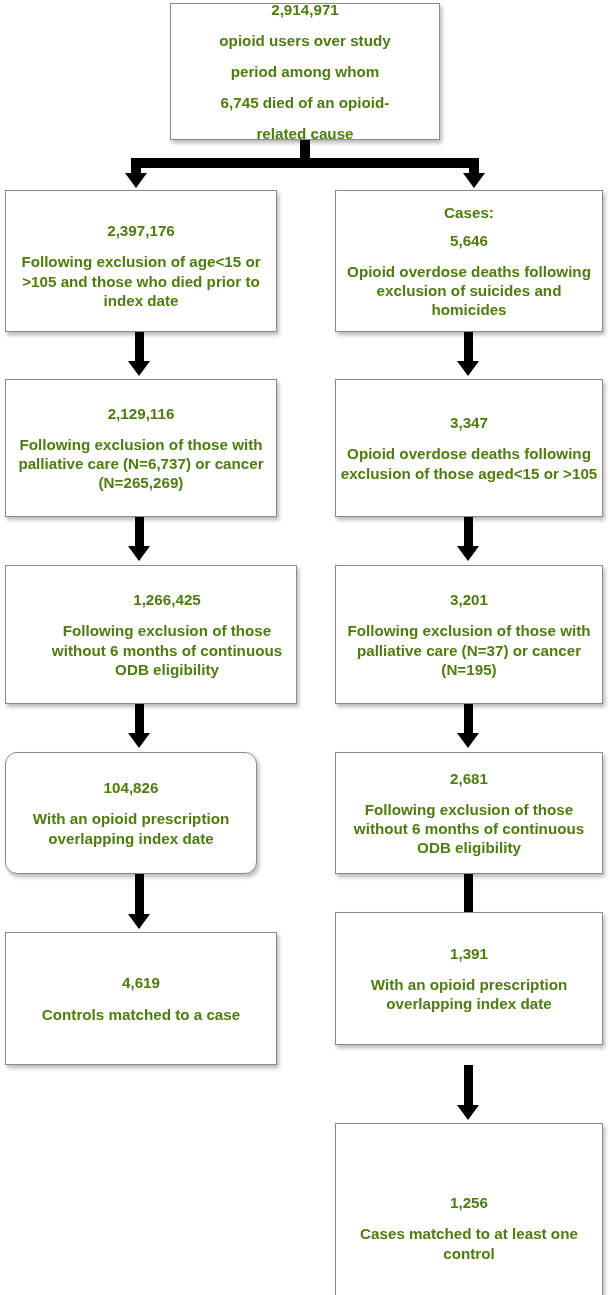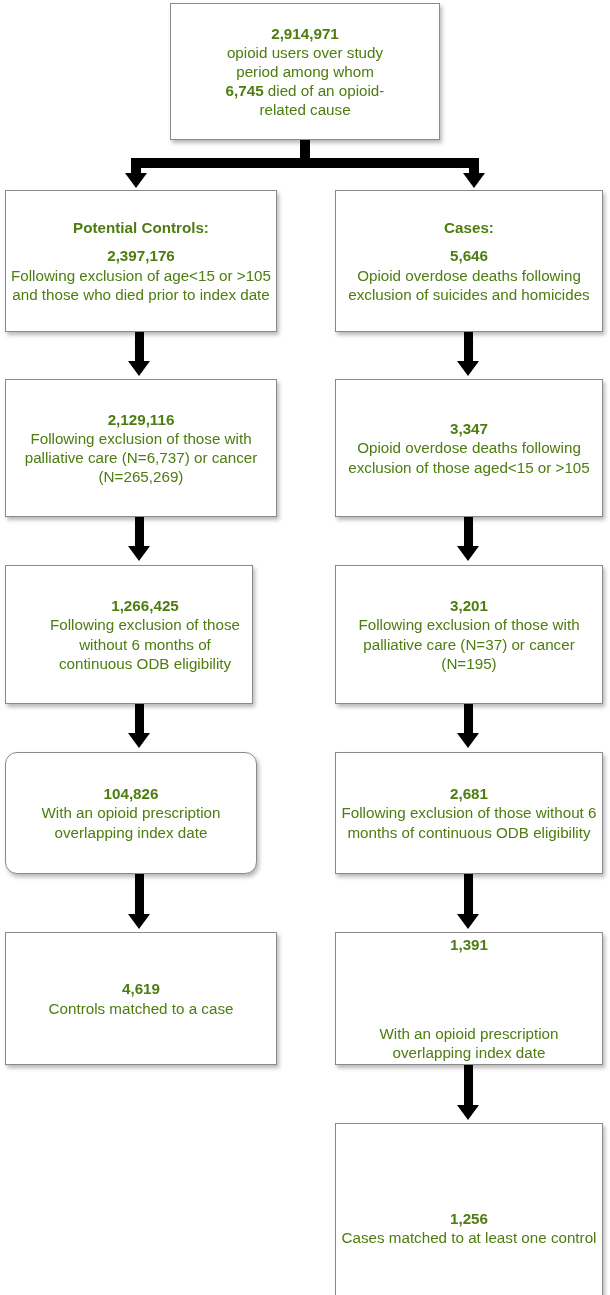--- a/index.html
+++ b/index.html
@@ -24,21 +24,21 @@
     align-items:center;
     justify-content:center;
     text-align:center;
     padding:2px 4px;
     line-height:1.26;
     font-size:15.2px;
     color:#4d7c0f;
   }
   .box .hdr { font-weight:bold; display:block; width:100%; }
   .box .num { font-weight:bold; display:block; width:100%; }
-  .box .desc { display:block; width:100%; font-weight:normal; }
+  .box .desc { display:block; width:100%; font-weight:bold;margin-top:12px; }
   .box .spacer { height:9px; }
 
   
   .vline {
     position:absolute;
     background:#000000;
     width:9px;
   }
   .arrowhead {
     position:absolute;
@@ -67,38 +67,37 @@
   </div>
 
   <div class="vline" style="left:300px; top:140px; width:10px; height:27px;"></div>
   <div class="hline" style="left:131px; top:158px; width:348px; height:10px;"></div>
   <div class="vline" style="left:131px; top:158px; width:10px; height:16px;"></div>
   <div class="vline" style="left:469px; top:158px; width:10px; height:16px;"></div>
   <div class="arrowhead" style="left:125px; top:173px;"></div>
   <div class="arrowhead" style="left:463px; top:173px;"></div>
 
   <div class="box" style="left:5px; top:190px; width:272px; height:142px;">
-    <span class="hdr">Potential Controls:</span>
     <span class="spacer"></span>
     <span class="num">2,397,176</span>
     <span class="desc">Following exclusion of age&lt;15 or &gt;105 and those who died prior to index date</span>
   </div>
 
   <div class="vline" style="left:135px; top:332px; height:31px;"></div>
   <div class="arrowhead" style="left:128px; top:361px;"></div>
 
   <div class="box" style="left:5px; top:379px; width:272px; height:138px;">
     <span class="num">2,129,116</span>
     <span class="desc">Following exclusion of those with palliative care (N=6,737) or cancer (N=265,269)</span>
   </div>
 
   <div class="vline" style="left:135px; top:517px; height:31px;"></div>
   <div class="arrowhead" style="left:128px; top:546px;"></div>
 
-  <div class="box" style="left:5px; top:565px; width:248px; height:139px;padding-left:36px;">
+  <div class="box" style="left:5px; top:565px; width:292px; height:139px;padding-left:36px;">
     <span class="num">1,266,425</span>
     <span class="desc">Following exclusion of those without 6 months of continuous ODB eligibility</span>
   </div>
 
   <div class="vline" style="left:135px; top:704px; height:31px;"></div>
   <div class="arrowhead" style="left:128px; top:733px;"></div>
 
   <div class="box" style="left:5px; top:752px; width:252px; height:122px;border-radius:12px;">
     <span class="num">104,826</span>
     <span class="desc">With an opioid prescription overlapping index date</span>
@@ -139,21 +138,21 @@
   <div class="arrowhead" style="left:457px; top:733px;"></div>
 
   <div class="box" style="left:335px; top:752px; width:268px; height:122px;align-items:flex-end;">
     <span class="num">2,681</span>
     <span class="desc">Following exclusion of those without 6 months of continuous ODB eligibility</span>
   </div>
 
   <div class="vline" style="left:464px; top:874px; height:42px;"></div>
   <div class="arrowhead" style="left:457px; top:914px;"></div>
 
-  <div class="box" style="left:335px; top:932px; width:268px; height:133px;justify-content:space-between;">
+  <div class="box" style="left:335px; top:912px; width:268px; height:133px;">
     <span class="num">1,391</span>
     <span class="desc">With an opioid prescription overlapping index date</span>
   </div>
 
   <div class="vline" style="left:464px; top:1065px; height:42px;"></div>
   <div class="arrowhead" style="left:457px; top:1105px;"></div>
 
   <div class="box" style="left:335px; top:1123px; width:268px; height:210px;">
     <span class="num">1,256</span>
     <span class="desc">Cases matched to at least one control</span>

